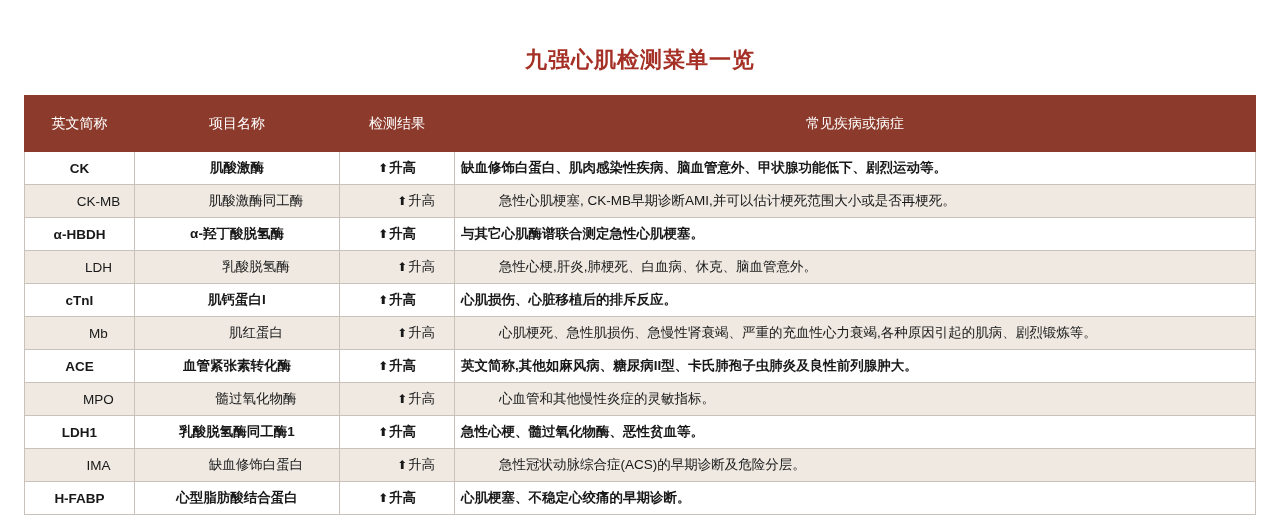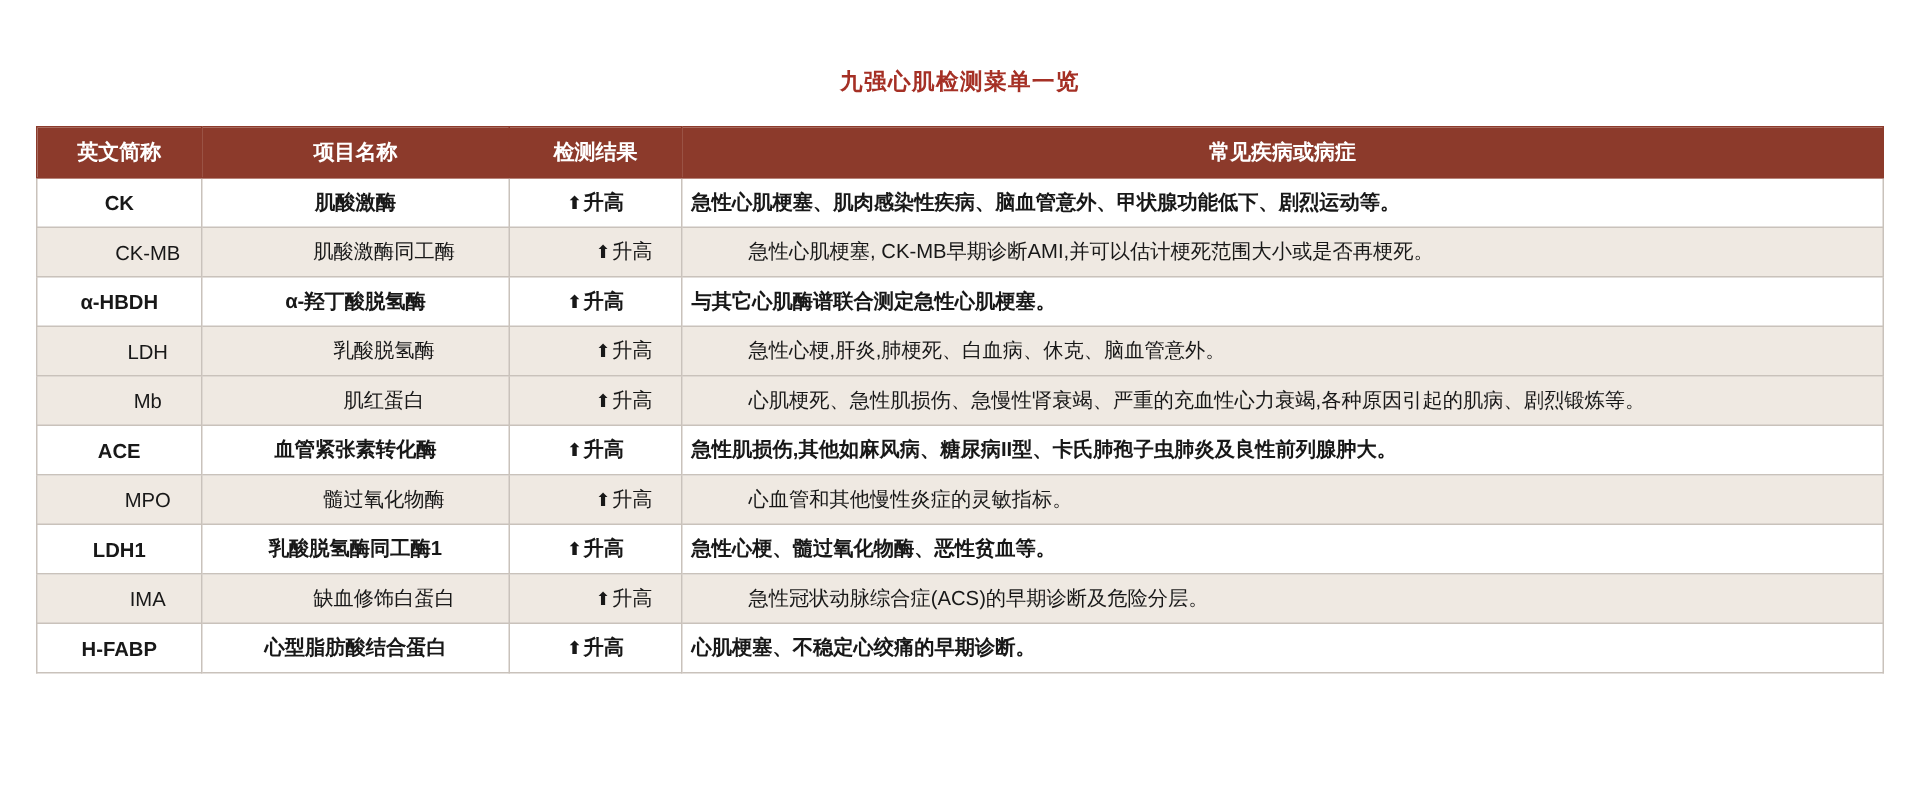--- a/index.html
+++ b/index.html
@@ -15,47 +15,47 @@
     overflow: hidden;
   }
   .page {
     width: 1280px;
     height: 532px;
     position: relative;
     box-sizing: border-box;
   }
   .title {
     text-align: center;
-    font-size: 15px;
+    font-size: 22px;
     font-weight: bold;
     color: #a53025;
     letter-spacing: 1px;
     padding-top: 45px;
     padding-bottom: 20px;
   }
   .table-wrap {
     padding: 0 24px;
     box-sizing: border-box;
   }
   table.menu-table {
     border-collapse: collapse;
     width: 1232px;
     table-layout: fixed;
     font-size: 13.5px;
   }
   table.menu-table thead th {
     background: #8c3a2b;
     color: #ffffff;
-    font-weight: bold;
+    font-weight: normal;
     font-size: 14px;
     height: 33px;
     border: 1px solid #8c3a2b;
     text-align: center;
     vertical-align: middle;
-    padding: 0;
+    padding: 11px;
   }
   table.menu-table tbody td {
     border: 1px solid #c9c2bb;
     height: 32px;
     padding: 0 6px;
     vertical-align: middle;
     font-size: 13.5px;
     color: #181818;
   }
   tbody tr.alt td {
@@ -104,51 +104,57 @@
           <th>项目名称</th>
           <th>检测结果</th>
           <th>常见疾病或病症</th>
         </tr>
       </thead>
       <tbody id="table-body">
           <tr class="norm">
             <td class="c-abbr">CK</td>
             <td class="c-name">肌酸激酶</td>
             <td class="c-result"><span class="arrow">⬆</span><span>升高</span></td>
-            <td class="c-desc">急性心肌梗塞、肌肉感染性疾病、脑血管意外、甲状腺功能低下、剧烈运动等。</td>
+            <td class="c-desc">缺血修饰白蛋白、肌肉感染性疾病、脑血管意外、甲状腺功能低下、剧烈运动等。</td>
           </tr>
           <tr class="alt">
             <td class="c-abbr">CK-MB</td>
             <td class="c-name">肌酸激酶同工酶</td>
             <td class="c-result"><span class="arrow">⬆</span><span>升高</span></td>
             <td class="c-desc">急性心肌梗塞, CK-MB早期诊断AMI,并可以估计梗死范围大小或是否再梗死。</td>
           </tr>
           <tr class="norm">
             <td class="c-abbr">α-HBDH</td>
             <td class="c-name">α-羟丁酸脱氢酶</td>
             <td class="c-result"><span class="arrow">⬆</span><span>升高</span></td>
             <td class="c-desc">与其它心肌酶谱联合测定急性心肌梗塞。</td>
           </tr>
           <tr class="alt">
             <td class="c-abbr">LDH</td>
             <td class="c-name">乳酸脱氢酶</td>
             <td class="c-result"><span class="arrow">⬆</span><span>升高</span></td>
             <td class="c-desc">急性心梗,肝炎,肺梗死、白血病、休克、脑血管意外。</td>
           </tr>
+          <tr class="norm">
+            <td class="c-abbr">cTnI</td>
+            <td class="c-name">肌钙蛋白I</td>
+            <td class="c-result"><span class="arrow">⬆</span><span>升高</span></td>
+            <td class="c-desc">心肌损伤、心脏移植后的排斥反应。</td>
+          </tr>
           <tr class="alt">
             <td class="c-abbr">Mb</td>
             <td class="c-name">肌红蛋白</td>
             <td class="c-result"><span class="arrow">⬆</span><span>升高</span></td>
             <td class="c-desc">心肌梗死、急性肌损伤、急慢性肾衰竭、严重的充血性心力衰竭,各种原因引起的肌病、剧烈锻炼等。</td>
           </tr>
           <tr class="norm">
             <td class="c-abbr">ACE</td>
             <td class="c-name">血管紧张素转化酶</td>
             <td class="c-result"><span class="arrow">⬆</span><span>升高</span></td>
-            <td class="c-desc">急性肌损伤,其他如麻风病、糖尿病II型、卡氏肺孢子虫肺炎及良性前列腺肿大。</td>
+            <td class="c-desc">英文简称,其他如麻风病、糖尿病II型、卡氏肺孢子虫肺炎及良性前列腺肿大。</td>
           </tr>
           <tr class="alt">
             <td class="c-abbr">MPO</td>
             <td class="c-name">髓过氧化物酶</td>
             <td class="c-result"><span class="arrow">⬆</span><span>升高</span></td>
             <td class="c-desc">心血管和其他慢性炎症的灵敏指标。</td>
           </tr>
           <tr class="norm">
             <td class="c-abbr">LDH1</td>
             <td class="c-name">乳酸脱氢酶同工酶1</td>

